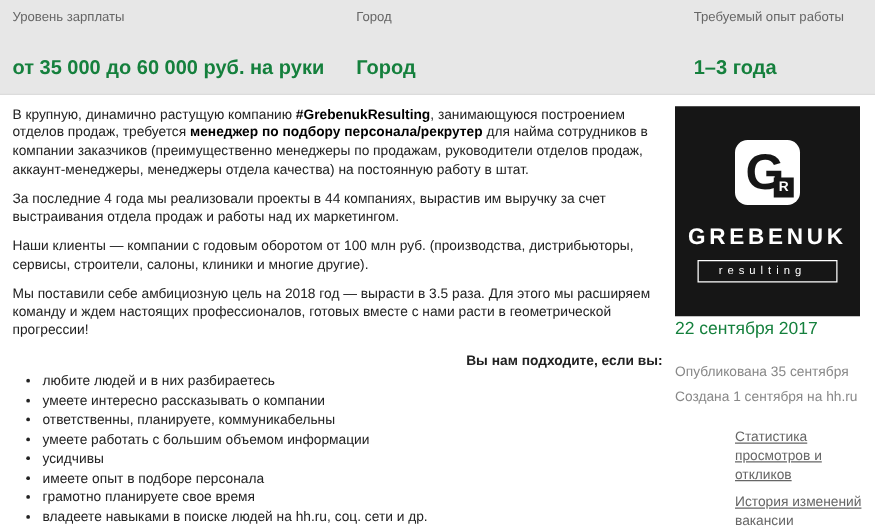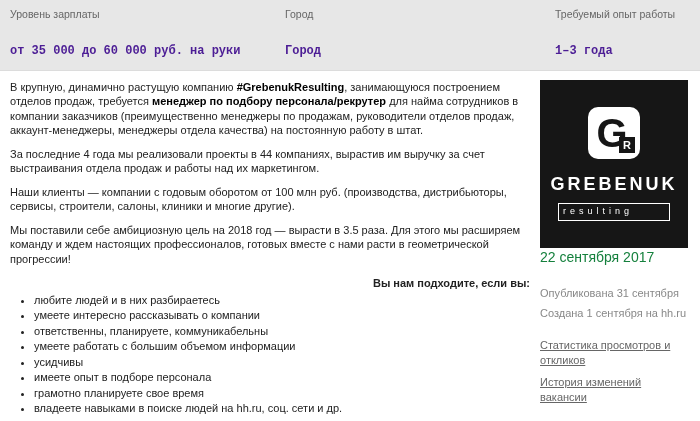--- a/index.html
+++ b/index.html
@@ -15,21 +15,21 @@
   .topbar {
     background: #e7e7e7;
     display: flex;
     padding: 8px 10px 10px 10px;
     border-bottom: 1px solid #dcdcdc;
   }
   .topcol-1 { width: 275px; }
   .topcol-2 { width: 270px; }
   .topcol-3 { flex: 1; }
   .top-label { color: #666; font-size: 10.5px; margin-bottom: 22px; }
-  .top-value { color: #4c1d95; font-weight: bold; font-size: 12px; font-family: Liberation Mono, monospace; }
+  .top-value { color: #15803d; font-weight: bold; font-size: 16px; }
 
   
   .main { display: flex; padding: 9px 10px 0 10px; }
   .content { width: 520px; }
   .sidebar { width: 150px; margin-left: 10px; }
 
   .content p { margin: 0 0 9px 0; }
   .section-heading { font-weight: bold; margin: 10px 0 2px 0; text-align: right; }
   .content ul { margin: 2px 0 8px 0; padding-left: 24px; }
   .content li { margin: 0 0 1px 0; }
@@ -58,32 +58,32 @@
     font-size: 11px; font-weight: bold;
     display: flex; align-items: center; justify-content: center;
   }
   .logo-name {
     color: #fff; font-weight: bold; letter-spacing: 3px;
     font-size: 18px; margin-bottom: 6px; white-space: nowrap;
   }
   .logo-tagline {
     color: #fff; border: 1px solid #fff; font-size: 9px;
     letter-spacing: 4px; padding: 2px 12px 2px 4px;
-    width: 112px; text-align: left;
+    width: 112px; text-align: center;
   }
 
   
   .sb-label { color: #888; margin: 17px 0 7px 0; }
   .sb-date  { color: #15803d; font-size: 14px; }
   .sb-meta  { color: #888; margin-top: 20px; }
   .sb-meta div { margin-bottom: 5px; }
   .sb-links { margin-top: 18px; }
   .sb-links a {
     display: inline-block; color: #666;
-    text-decoration: underline; margin-bottom: 8px;
+    text-decoration: underline; margin-bottom: 8px; margin-left: 48px;
   }
 </style>
 </head>
 <body>
 
 <div class="topbar">
   <div class="topcol-1">
     <div class="top-label">Уровень зарплаты</div>
     <div class="top-value">от 35 000 до 60 000 руб. на руки</div>
   </div>
@@ -129,21 +129,21 @@
         <span class="g">G</span>
         <span class="r">R</span>
       </div>
       <div class="logo-name">GREBENUK</div>
       <div class="logo-tagline">resulting</div>
     </div>
 
     <div class="sb-date">22 сентября 2017</div>
 
     <div class="sb-meta">
-      <div>Опубликована 31 сентября</div>
+      <div>Опубликована 35 сентября</div>
       <div>Создана 1 сентября на hh.ru</div>
     </div>
 
     <div class="sb-links">
       <a href="#">Статистика просмотров и откликов</a>
       <a href="#">История изменений вакансии</a>
       
     </div>
 
   </div>

